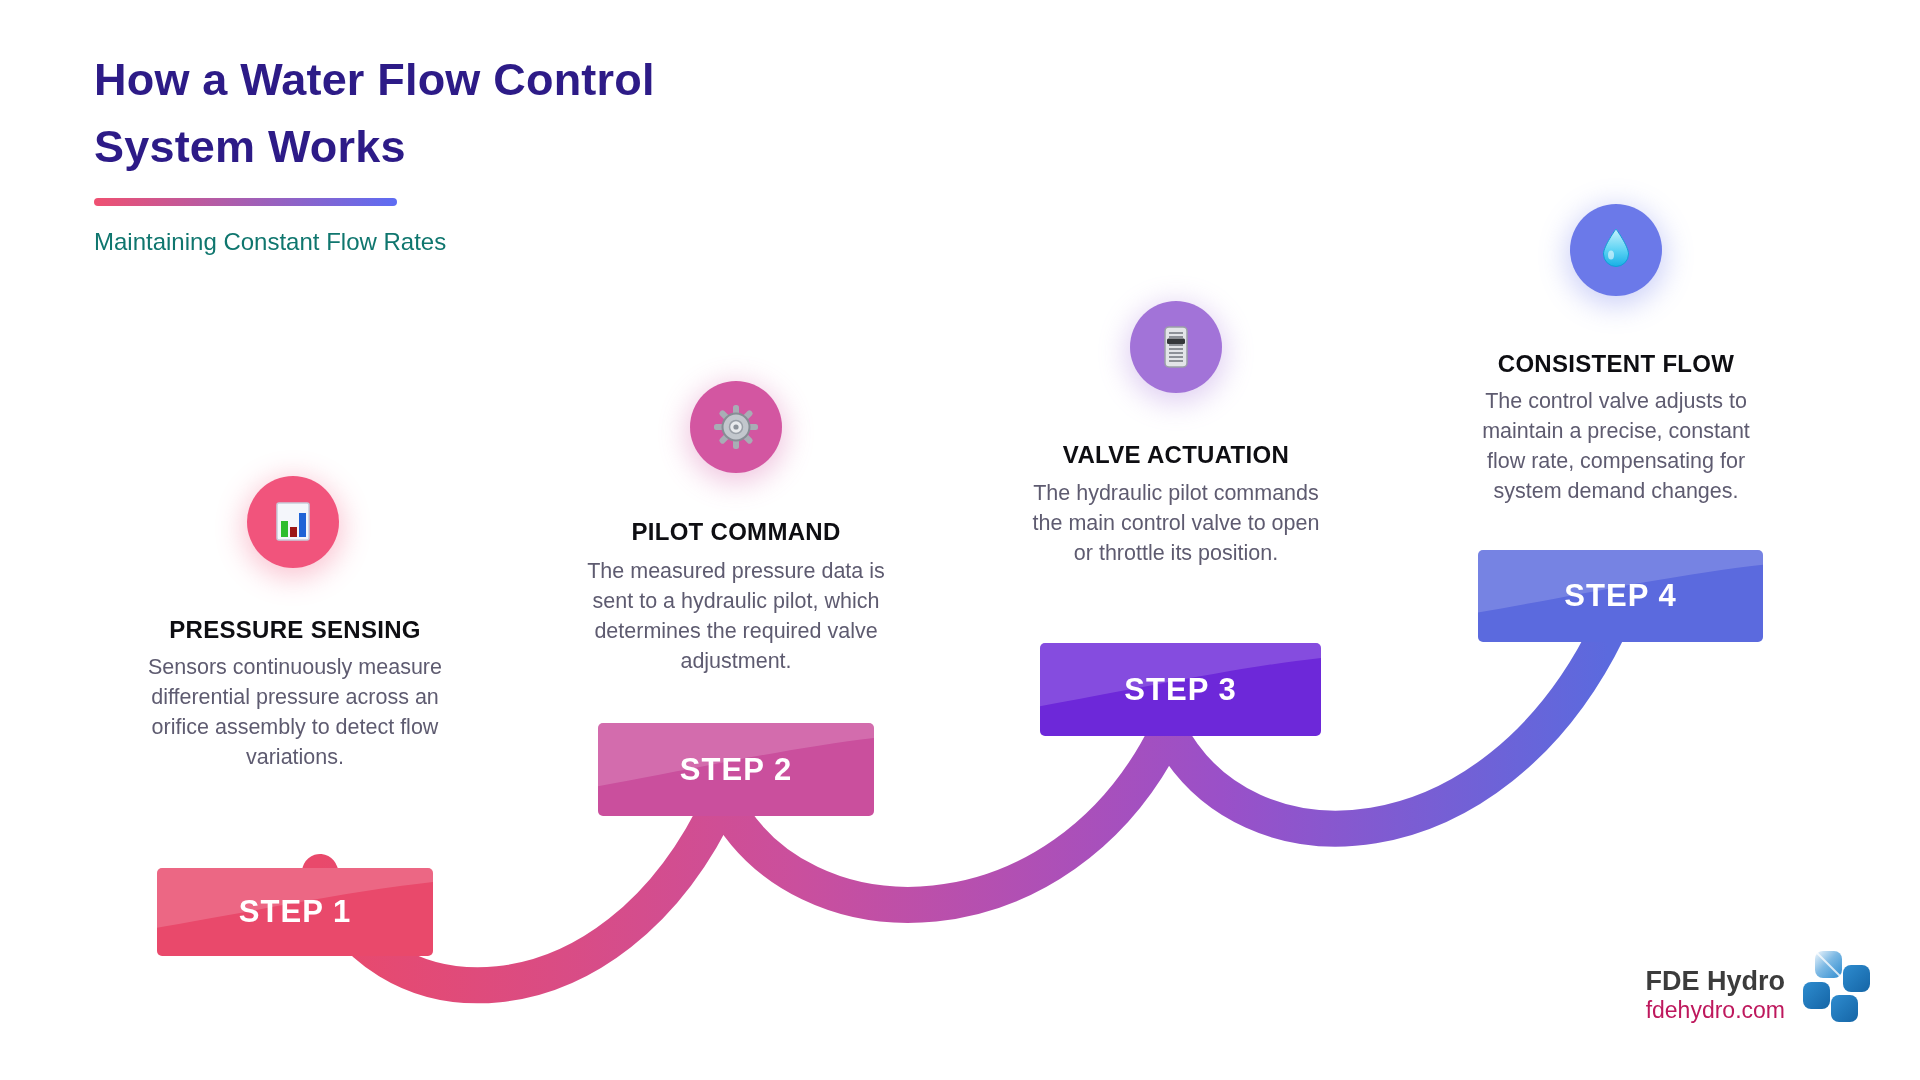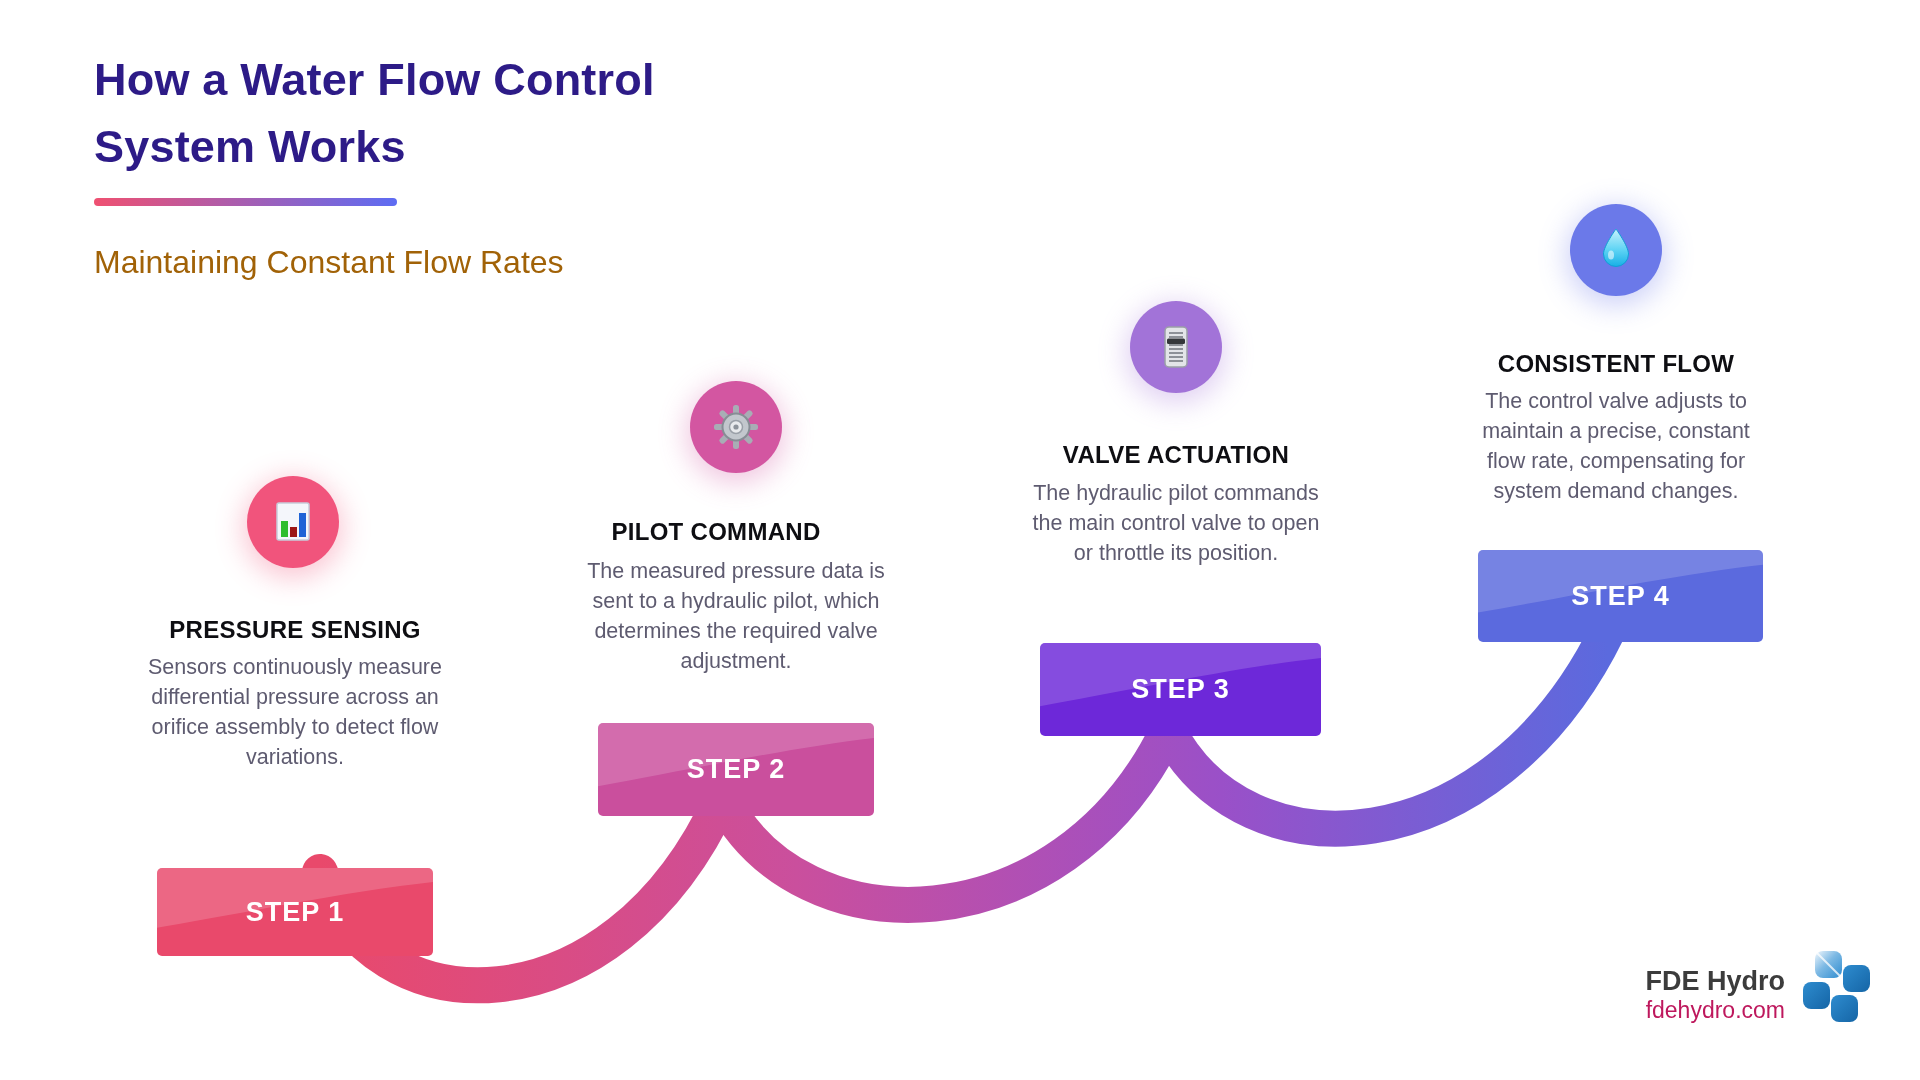--- a/index.html
+++ b/index.html
@@ -4,44 +4,44 @@
 <style>
   html,body{margin:0;padding:0;background:#ffffff;}
   .canvas{position:relative;width:1920px;height:1080px;background:#ffffff;overflow:hidden;
           font-family:"Liberation Sans",sans-serif;}
 
   
   .main-title{position:absolute;left:94px;top:46px;font-size:45px;font-weight:bold;
               color:#2d1b87;line-height:67px;letter-spacing:0.2px;}
   .title-underline{position:absolute;left:94px;top:198px;width:303px;height:8px;border-radius:4px;
               background:linear-gradient(90deg,#ef5071,#5d6cf3);}
-  .subtitle{position:absolute;left:94px;top:244px;font-size:32px;color:#a16207;line-height:36px;}
+  .subtitle{position:absolute;left:94px;top:224px;font-size:24px;color:#0f766e;line-height:36px;}
 
   
   .wave-svg{position:absolute;left:0;top:0;width:1920px;height:1080px;}
 
   
   .icon-circle{position:absolute;width:92px;height:92px;border-radius:50%;
                display:flex;align-items:center;justify-content:center;}
   .step-title{position:absolute;font-size:24px;font-weight:bold;color:#0e0e12;
               text-align:center;letter-spacing:0.3px;}
   .step-desc{position:absolute;font-size:21.5px;color:#5e5b70;text-align:center;line-height:30px;}
   .banner{position:absolute;border-radius:5px;display:flex;align-items:center;
           justify-content:center;overflow:hidden;}
-  .banner-label{position:relative;color:#ffffff;font-size:27px;font-weight:bold;
+  .banner-label{position:relative;color:#ffffff;font-size:31px;font-weight:bold;
                 letter-spacing:1px;z-index:1;}
   .sheen{position:absolute;left:0;top:0;width:100%;height:100%;}
 
   .s1 .icon-circle{left:247px;top:476px;}
   .s1 .step-title {left:135px;top:616px;width:320px;}
   .s1 .step-desc  {left:135px;top:652px;width:320px;}
   .s1 .banner     {left:157px;top:868px;width:276px;height:88px;}
 
   .s2 .icon-circle{left:690px;top:381px;}
-  .s2 .step-title {left:556px;top:518px;width:320px;}
+  .s2 .step-title {left:576px;top:518px;width:320px;}
   .s2 .step-desc  {left:576px;top:556px;width:320px;}
   .s2 .banner     {left:598px;top:723px;width:276px;height:93px;}
 
   .s3 .icon-circle{left:1130px;top:301px;}
   .s3 .step-title {left:1016px;top:441px;width:320px;}
   .s3 .step-desc  {left:1026px;top:478px;width:300px;}
   .s3 .banner     {left:1040px;top:643px;width:281px;height:93px;}
 
   .s4 .icon-circle{left:1570px;top:204px;}
   .s4 .step-title {left:1456px;top:350px;width:320px;}

